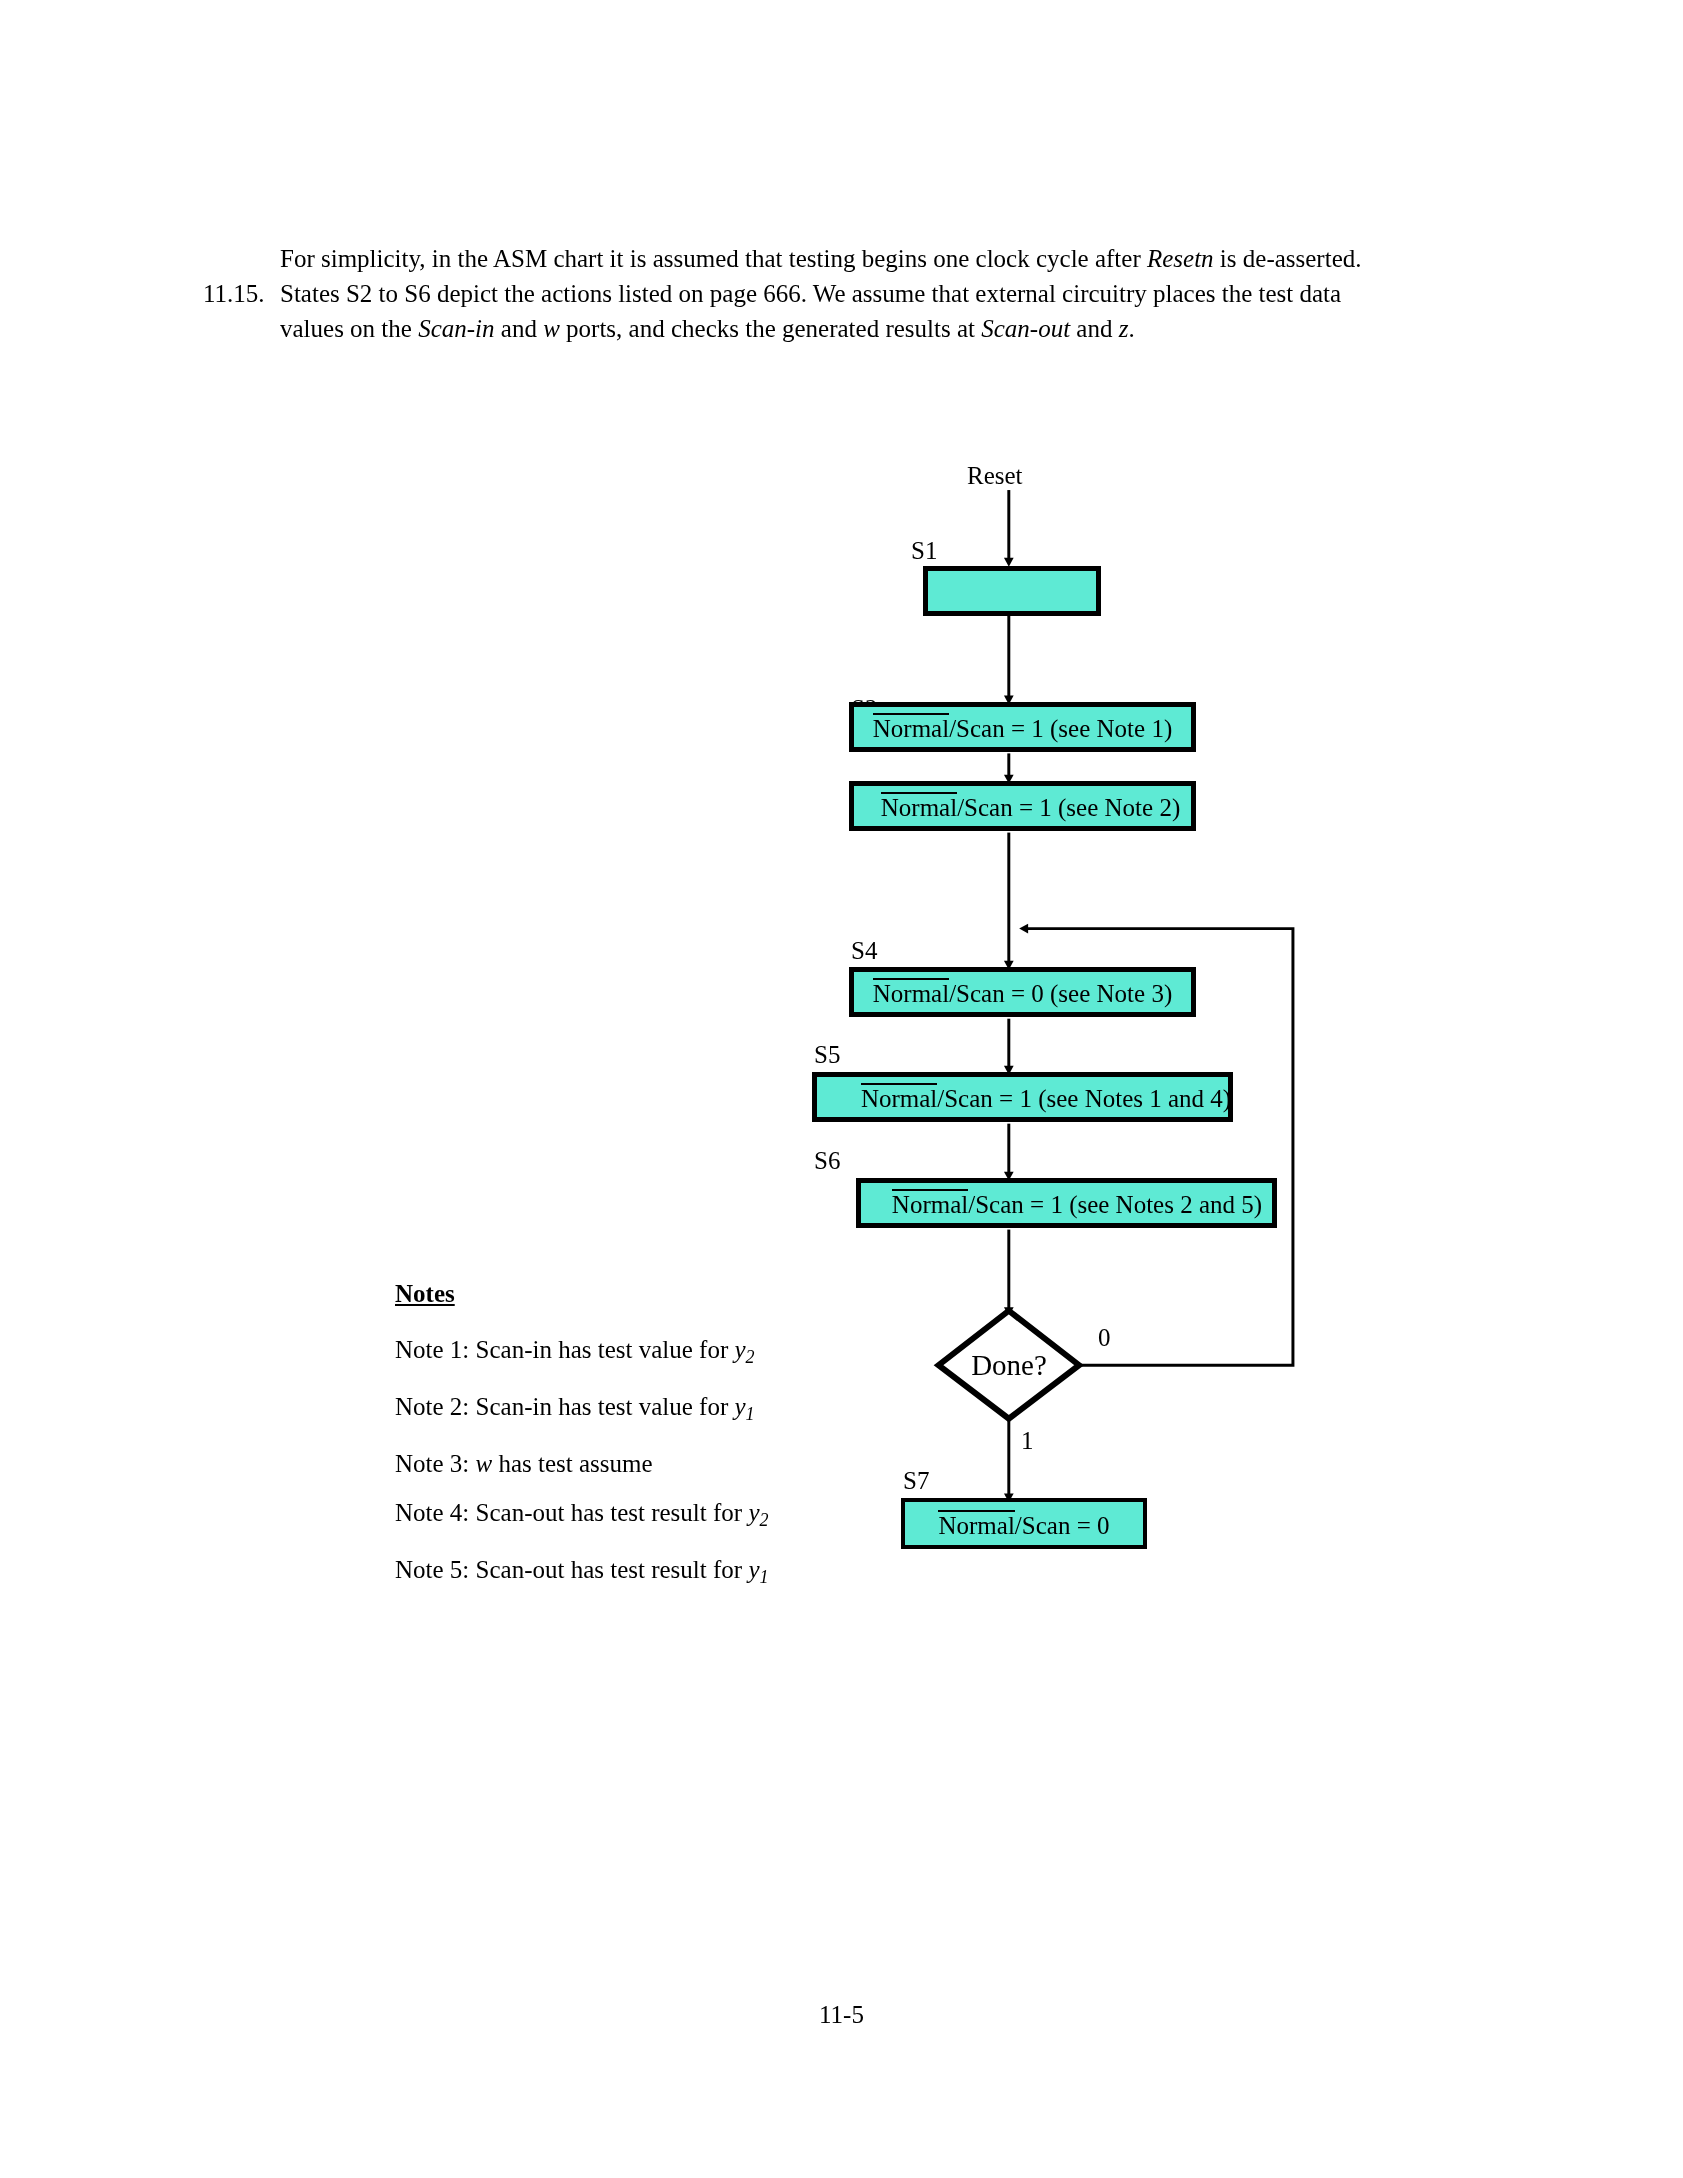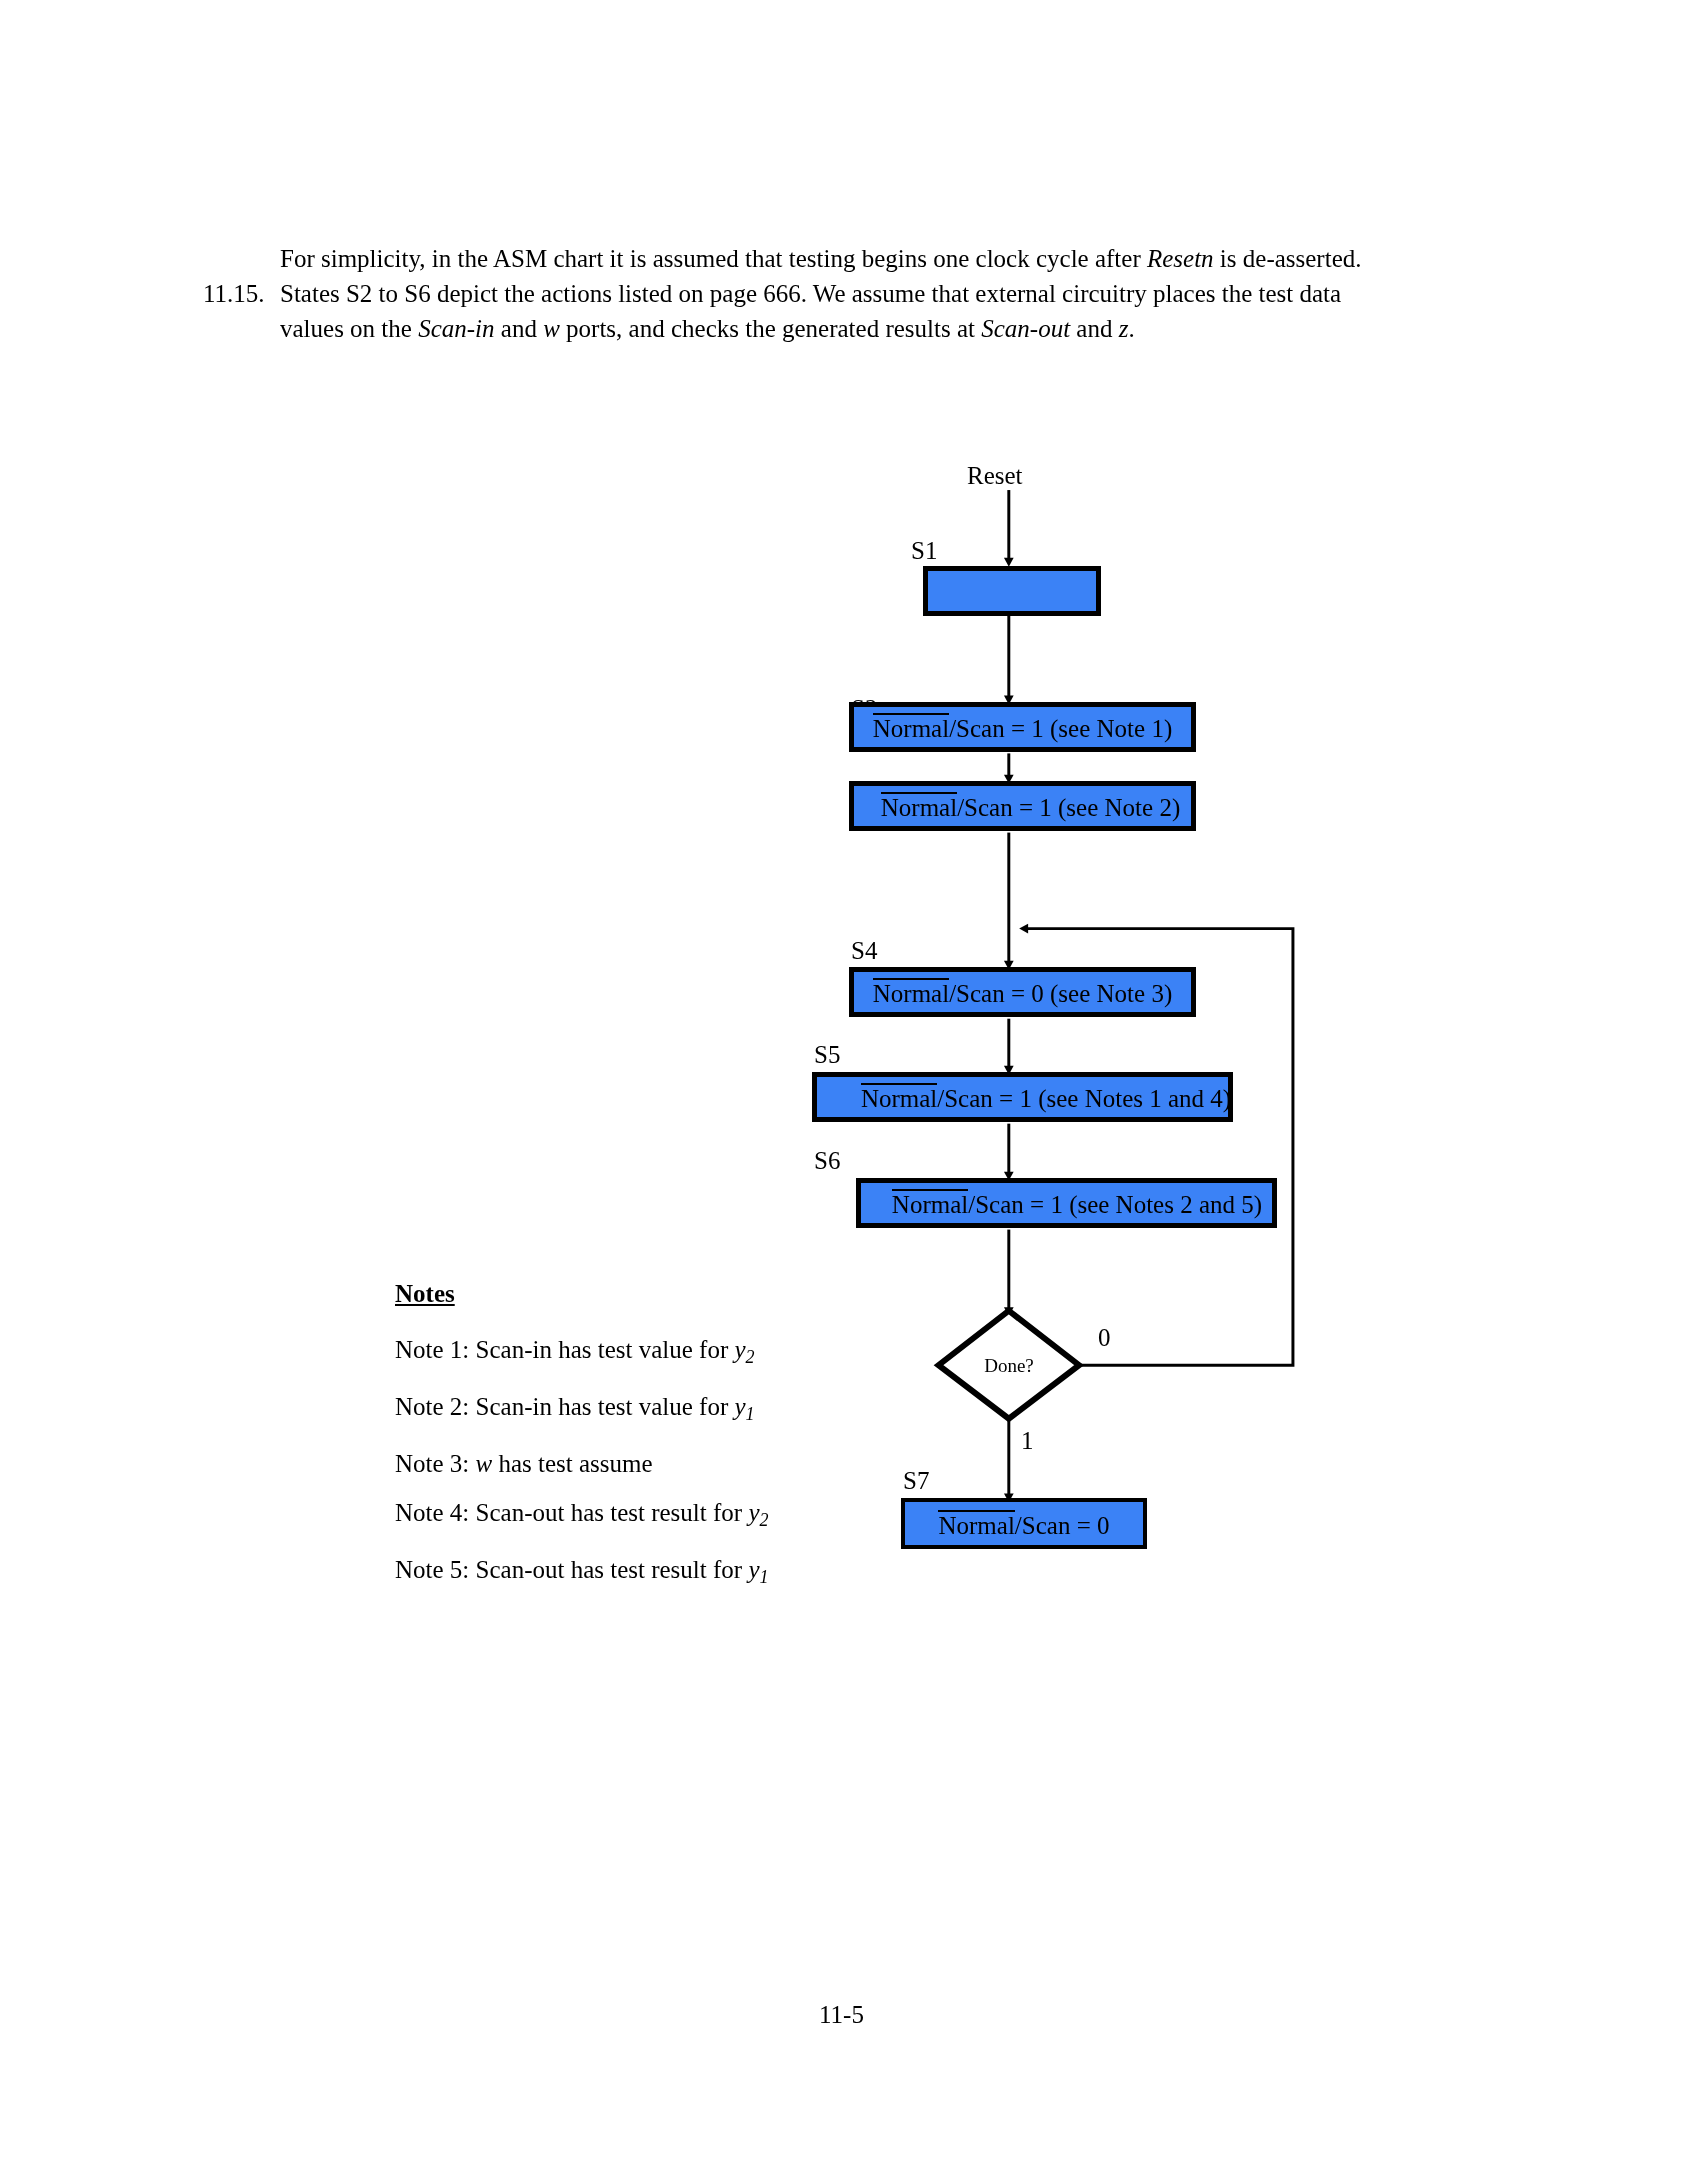--- a/index.html
+++ b/index.html
@@ -86,21 +86,21 @@
     position: absolute;
     left: 0;
     top: 0;
     width: 1683px;
     height: 2178px;
     pointer-events: none;
   }
   .node {
     position: absolute;
     box-sizing: border-box;
-    background: #3b82f6;
+    background: #5eead4;
     display: flex;
     align-items: center;
     justify-content: center;
   }
   .state-box {
     border: 5px solid #000;
   }
   .state-box.thin { border-width: 4px; }
   .box-text {
     font-size: 25px;
@@ -126,21 +126,21 @@
     white-space: nowrap;
   }
   .reset-label {
     position: absolute;
     font-size: 25px;
     line-height: 1;
     white-space: nowrap;
   }
   .diamond-text {
     position: absolute;
-    font-size: 19px;
+    font-size: 29px;
     line-height: 1;
     white-space: nowrap;
   }
   svg.wires {
     position: absolute;
     left: 0;
     top: 0;
     width: 1683px;
     height: 2178px;
   }

